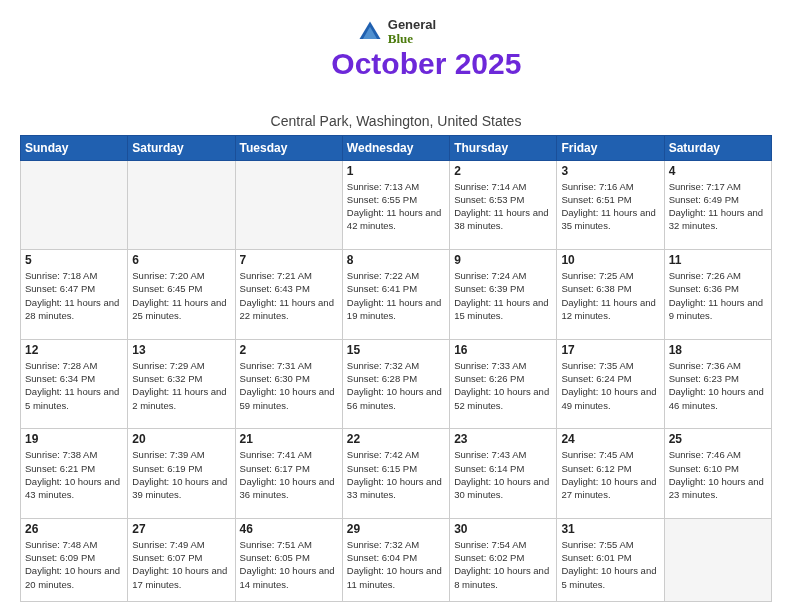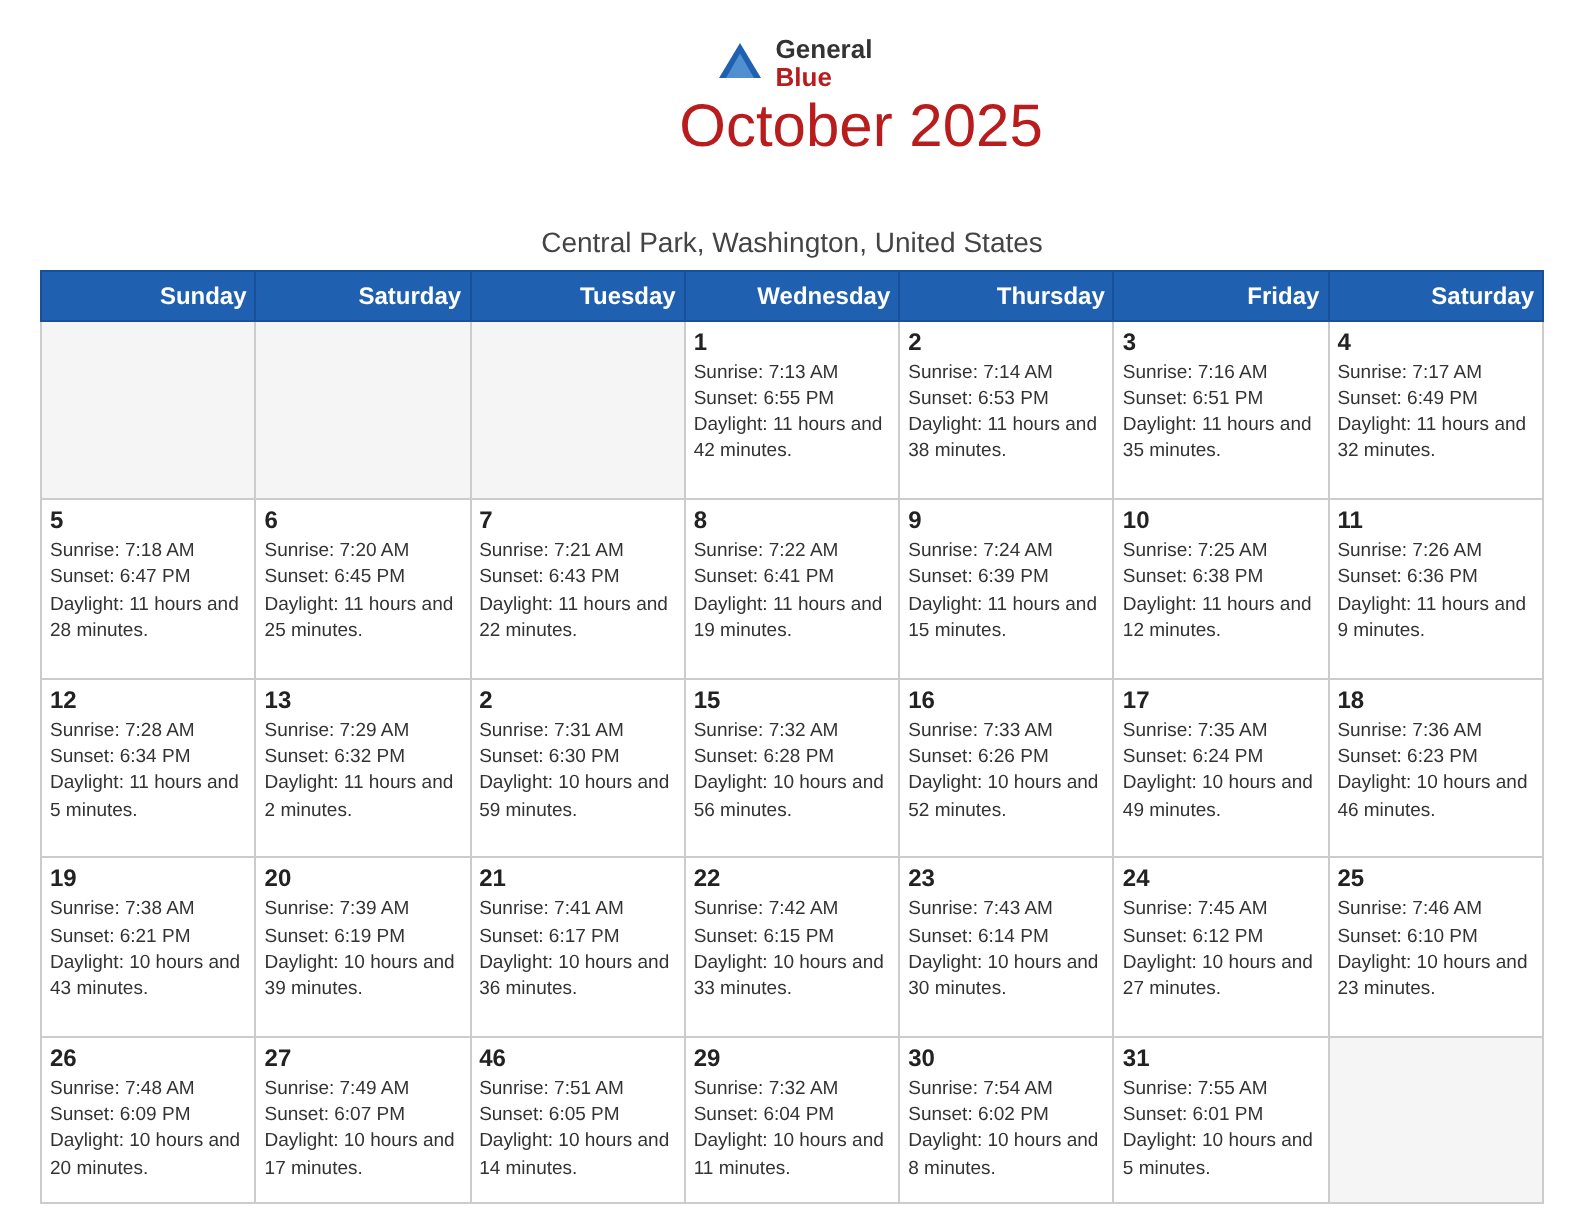--- a/index.html
+++ b/index.html
@@ -35,53 +35,54 @@
       line-height: 1.1;
     }
     .logo-general {
       font-size: 13px;
       font-weight: bold;
       color: #333;
     }
     .logo-blue {
       font-size: 13px;
       font-weight: bold;
-      color: #b91c1c;
+      color: #4d7c0f;
+      font-family: Liberation Serif, serif;
     }
     .logo-icon {
       width: 28px;
       height: 28px;
     }
     .title-block {
       text-align: right;
     }
     .month-title {
       font-size: 30px;
-      font-weight: normal;
-      color: #b91c1c;
+      font-weight: bold;
+      color: #6d28d9;
     }
     .location {
       font-size: 14px;
       color: #444;
       margin-top: 32px;
     }
     .calendar {
       flex: 1;
       border: 1px solid #ccc;
       border-collapse: collapse;
       width: 100%;
       table-layout: fixed;
     }
     .calendar th {
       background: #2060b0;
       color: #fff;
       font-size: 12px;
       font-weight: bold;
       padding: 5px 4px;
-      text-align: right;
+      text-align: left;
       border: 1px solid #1a4f99;
     }
     .calendar td {
       border: 1px solid #ccc;
       vertical-align: top;
       padding: 3px 4px;
       font-size: 10px;
       color: #333;
       height: 82px;
     }

